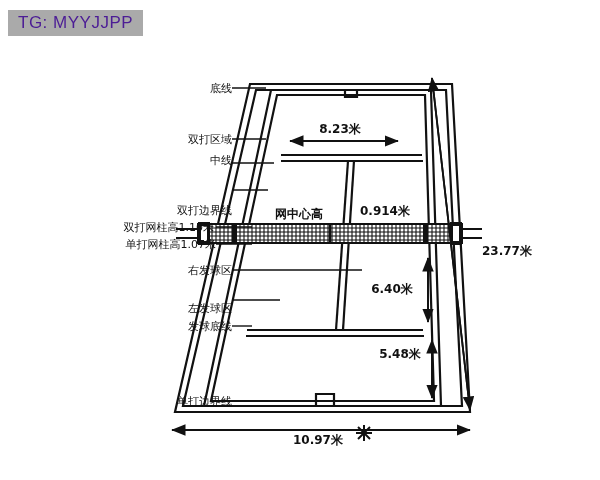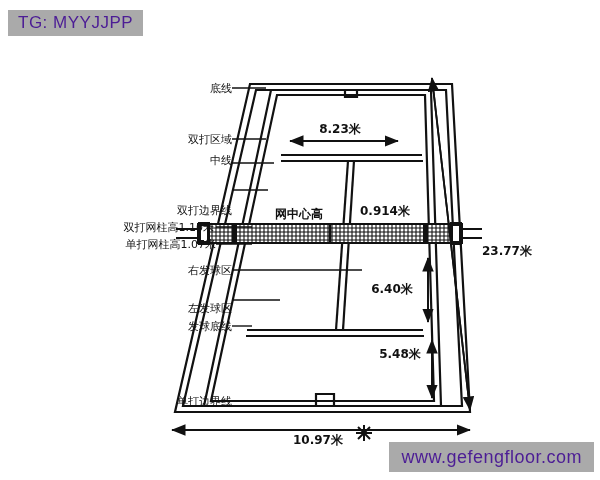--- a/index.html
+++ b/index.html
@@ -239,15 +239,14 @@
 
   <div class="lbl dim" style="left:340px;top:129px;">8.23米</div>
   <div class="lbl dim" style="left:299px;top:214px;">网中心高</div>
   <div class="lbl dim" style="left:385px;top:211px;">0.914米</div>
   <div class="lbl dim" style="left:392px;top:289px;">6.40米</div>
   <div class="lbl dim" style="left:400px;top:354px;">5.48米</div>
   <div class="lbl dimL" style="left:482px;top:242px;margin-top:9px;">23.77米</div>
   <div class="lbl dim" style="left:318px;top:440px;">10.97米</div>
 
   <div class="wm" id="wm-tag">TG: MYYJJPP</div>
-  <div class="wm" id="wm-site">www.gefengfloor.com</div>
 
 </div>
 
 </body></html>

